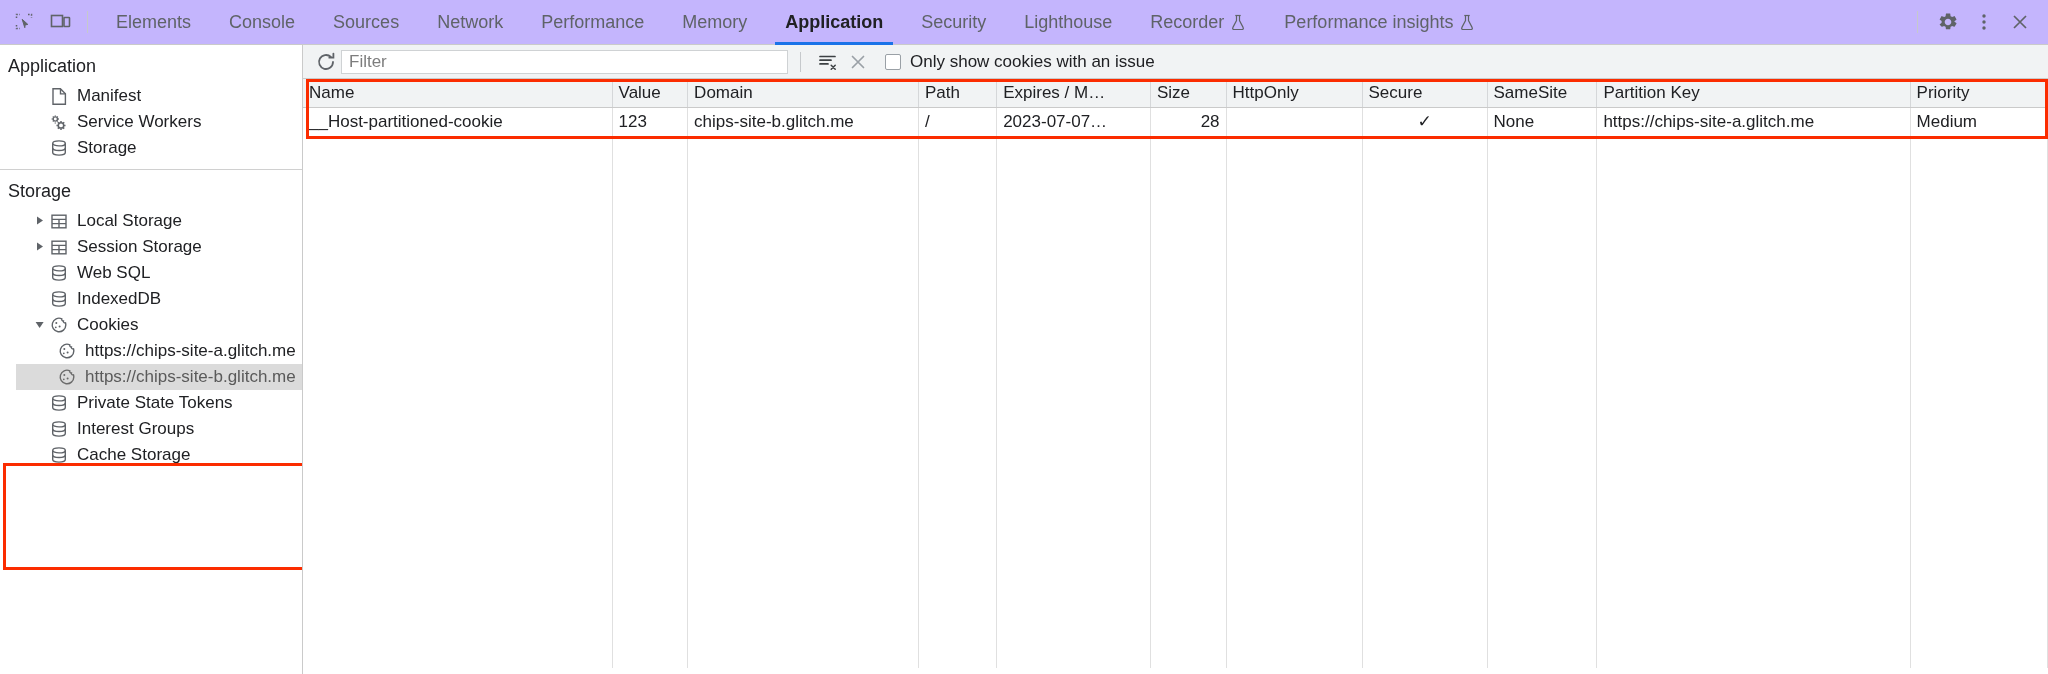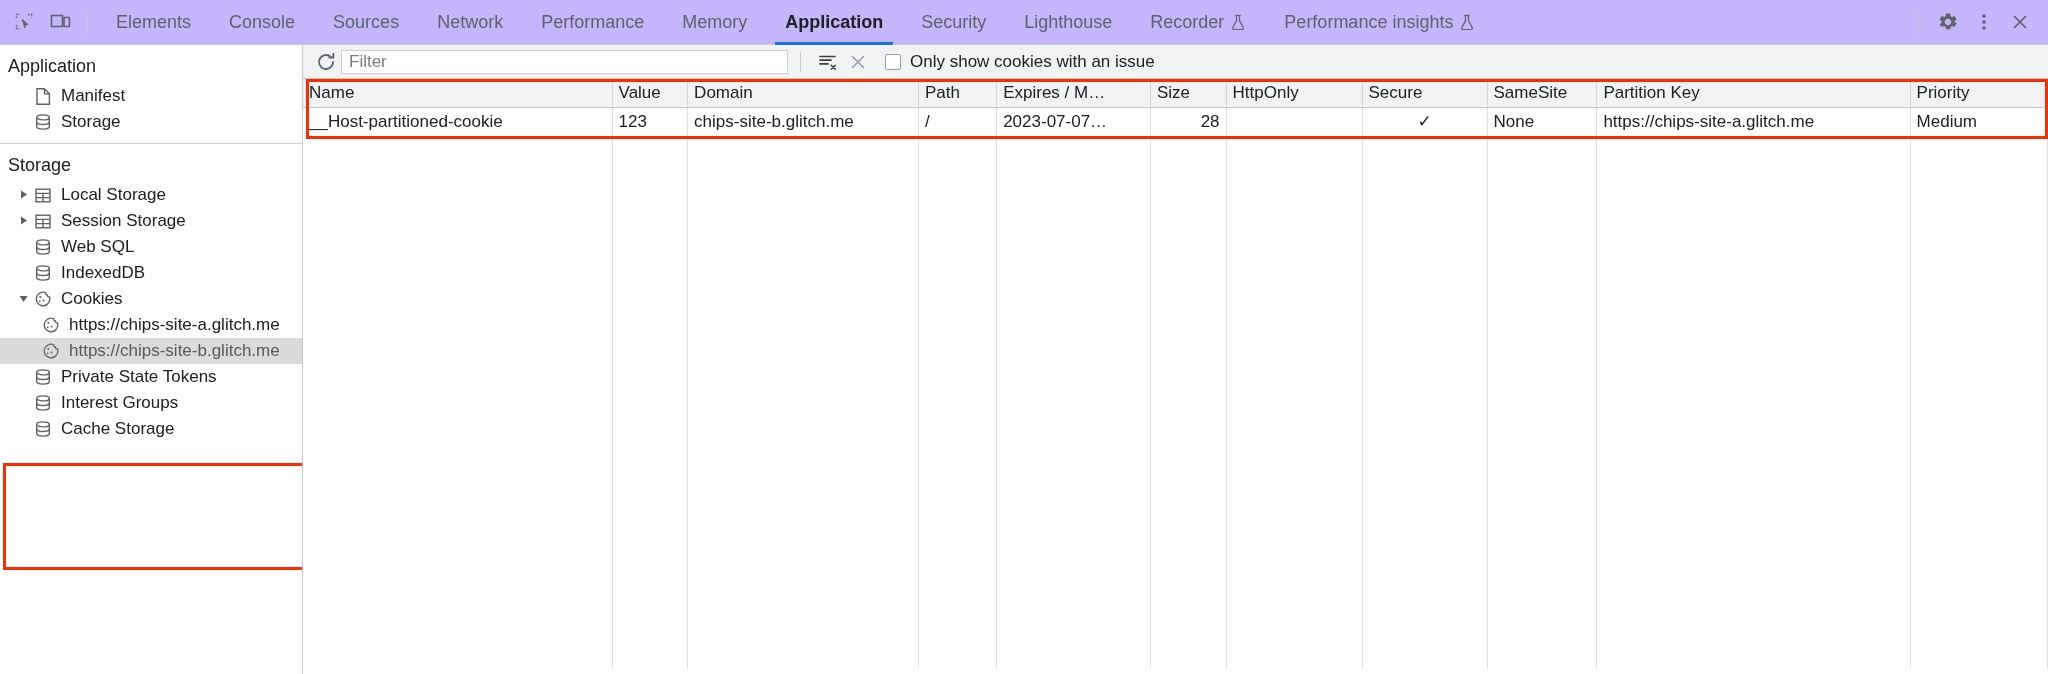--- a/index.html
+++ b/index.html
@@ -60,21 +60,21 @@
     overflow: hidden;
   }
   .sb-section-title {
     font-size: 18px; color: #202124;
     padding: 11px 0 6px 8px;
   }
   .sb-divider { height: 1px; background: #d0d0d0; margin: 8px 0 0 0; }
   .sb-item {
     height: 26px; display: flex; align-items: center;
     font-size: 17px; color: #202124;
-    padding-left: 8px; white-space: nowrap;
+    padding-left: 8px; white-space: nowrap; margin-left: 16px;
   }
   .sb-item.lvl1 { padding-left: 16px; }
   .sb-item.lvl2 { padding-left: 40px; }
   .sb-item.selected { background: #dbdbdb; color: #5a5a5a; }
   .tw {
     width: 16px; flex: 0 0 16px;
     display: flex; align-items: center; justify-content: center;
     color: #5f6368;
   }
   .tw.empty { visibility: hidden; }
@@ -259,20 +259,32 @@
       <span class="tw empty"></span>
       <span class="sb-icon">
         <svg width="17" height="19" viewBox="0 0 17 19" fill="none" stroke="#5f6368" stroke-width="1.4">
           <path d="M2 1.7h7.4l5 5v10.6H2z"></path>
             <path d="M9.5 1.9v5h4.8"></path>
         </svg>
       </span>
       <span class="sb-label">Manifest</span>
     </div>
 
+    <div class="sb-item lvl1">
+      <span class="tw empty"></span>
+      <span class="sb-icon">
+        <svg width="20" height="19" viewBox="0 0 20 19" fill="none" stroke="#5f6368" stroke-width="1.3">
+          <circle cx="6.3" cy="6" r="2.1"></circle>
+          <path d="M6.3 2.4v1M6.3 9.6v1M2.7 6h1M8.9 6h1M3.8 3.5l.7.7M8.1 7.8l.7.7M8.8 3.5l-.7.7M4.5 7.8l-.7.7"></path>
+          <circle cx="12" cy="12.4" r="2.7" stroke-width="1.5"></circle>
+          <path d="M12 7.9v1.4M12 15.5v1.4M7.5 12.4h1.4M15.1 12.4h1.4M8.8 9.2l1 1M14.2 14.6l1 1M15.2 9.2l-1 1M9.8 14.6l-1 1" stroke-width="1.5"></path>
+        </svg>
+      </span>
+      <span class="sb-label">Service Workers</span>
+    </div>
 
     <div class="sb-item lvl1">
       <span class="tw empty"></span>
       <span class="sb-icon">
         <svg width="18" height="18" viewBox="0 0 18 18" fill="none" stroke="#5f6368" stroke-width="1.4">
           <ellipse cx="9" cy="4.4" rx="6.3" ry="2.5"></ellipse>
           <path d="M2.7 4.4v9.2c0 1.4 2.8 2.5 6.3 2.5s6.3-1.1 6.3-2.5V4.4"></path>
           <path d="M2.7 9c0 1.4 2.8 2.5 6.3 2.5s6.3-1.1 6.3-2.5"></path>
         </svg>
       </span>

